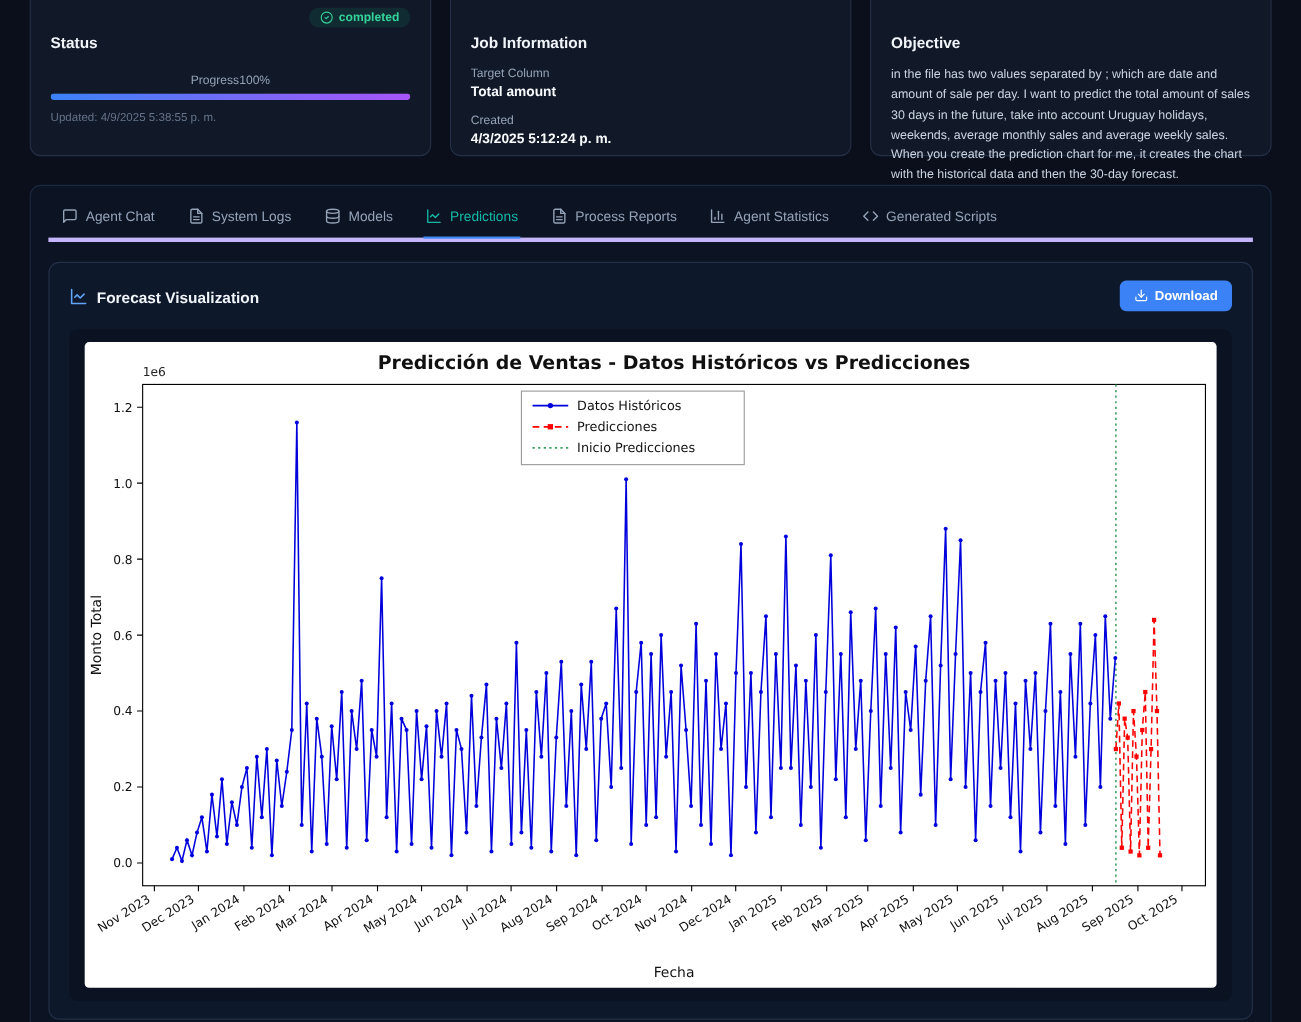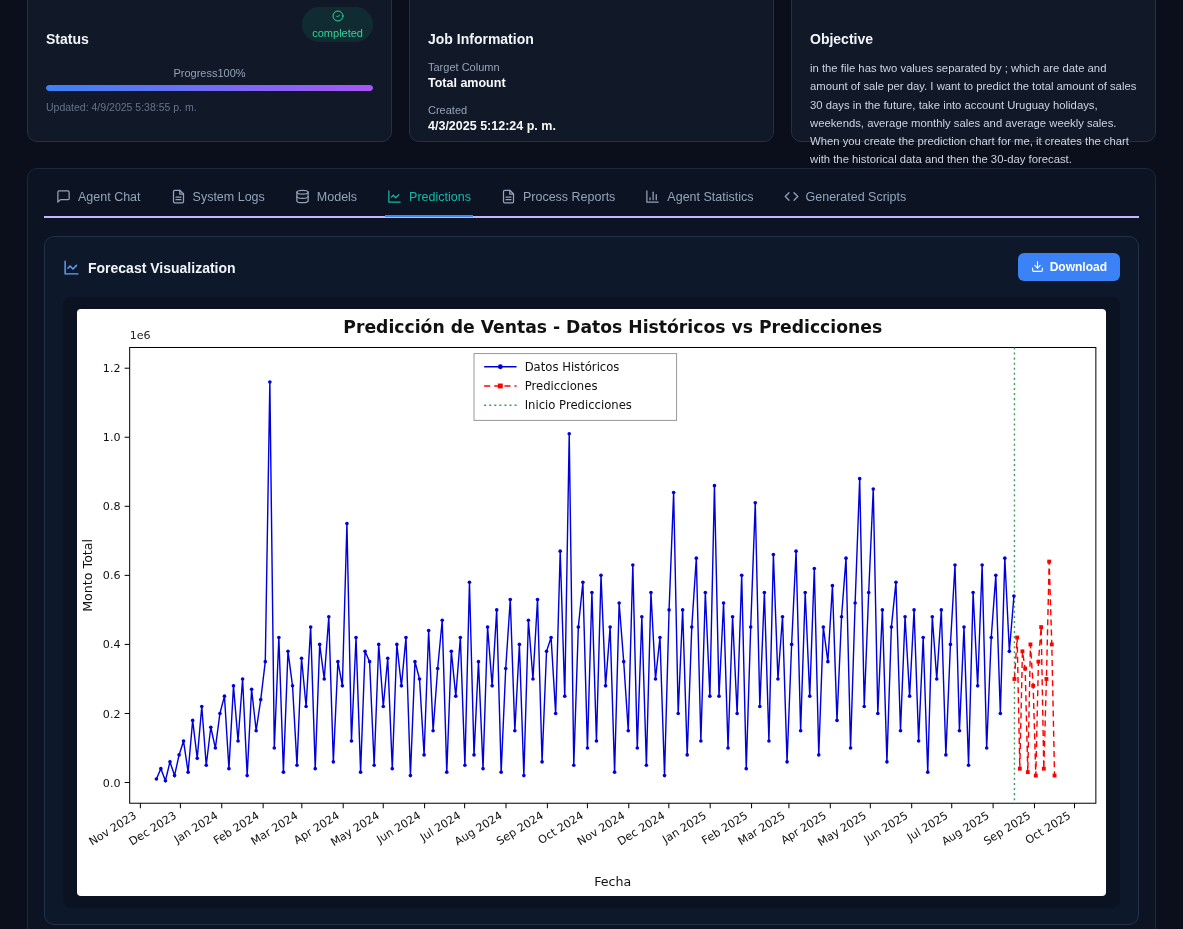--- a/index.html
+++ b/index.html
@@ -6,34 +6,34 @@
   html,body { width:1183px; height:929px; overflow:hidden; background:#0a0f1b;
     font-family:"Liberation Sans","DejaVu Sans",sans-serif; color:#e2e8f0; }
   .page { padding:0 27px; height:100%; display:flex; flex-direction:column; }
 
   
   .cards { display:grid; grid-template-columns:1fr 1fr 1fr; gap:17px; margin-top:-10px; }
   .card { background:#111827; border:1px solid #253047; border-radius:10px; padding:16px 18px; height:152px; }
   .card h3 { font-size:14px; font-weight:700; color:#f1f5f9;margin-top:24px; }
   .card-head { display:flex; justify-content:space-between; align-items:flex-start; }
   .badge { display:inline-flex; align-items:center; gap:5px; background:rgba(16,185,129,.13);
-    color:#34d399; font-size:11px; font-weight:400; padding:3px 10px; border-radius:999px;flex-direction:column; }
+    color:#34d399; font-size:11px; font-weight:700; padding:3px 10px; border-radius:999px; }
   .badge svg { width:12px; height:12px; stroke:#34d399; fill:none; stroke-width:2; stroke-linecap:round; stroke-linejoin:round; }
   .progress-row { display:flex; justify-content:center; margin-top:20px; font-size:11px; color:#94a3b8; }
   .progress-track { margin-top:6px; height:6px; border-radius:999px; background:#1e293b; overflow:hidden; }
   .progress-fill { height:100%; border-radius:999px; background:linear-gradient(90deg,#3b82f6,#a855f7); }
   .updated { margin-top:10px; font-size:10.5px; color:#64748b; }
   .field-label { font-size:11px; color:#94a3b8; margin-top:14px; }
   .field-value { font-size:12.5px; color:#f8fafc; margin-top:3px; font-weight:600; }
   .objective-text { margin-top:12px; font-size:11.3px; line-height:1.62; color:#cbd5e1; }
 
   
   .panel { margin-top:26px; background:#0c1424; border:1px solid #1c2840; border-radius:10px;
     padding:12px 16px 18px; flex:0 0 auto; }
-  .tabs { display:flex; gap:26px; border-bottom:2px solid #c4b5fd; padding:0 10px; }
+  .tabs { display:flex; gap:26px; border-bottom:4px solid #c4b5fd; padding:0 10px; }
   .tab { display:flex; align-items:center; gap:7px; font-size:12.5px; color:#94a3b8;
     padding:8px 2px 11px; cursor:pointer; border-bottom:2px solid transparent; margin-bottom:-1px; }
   .tab svg { width:15px; height:15px; stroke:currentColor; fill:none; stroke-width:2; stroke-linecap:round; stroke-linejoin:round; }
   .tab.active { color:#14b8a6; font-weight:400; border-bottom-color:#3f87f5; }
 
   .content-card { margin-top:18px; background:#0e182b; border:1px solid #243049; border-radius:10px; padding:16px 18px; }
   .content-head { display:flex; justify-content:space-between; align-items:center; }
   .content-title { display:flex; align-items:flex-end; gap:8px; font-size:14px; font-weight:700; color:#f1f5f9; }
   .content-title svg { width:17px; height:17px; stroke:#60a5fa; fill:none; stroke-width:2; stroke-linecap:round; stroke-linejoin:round; }
   .btn-download { display:inline-flex; gap:6px; background:#3b82f6; color:#fff;

